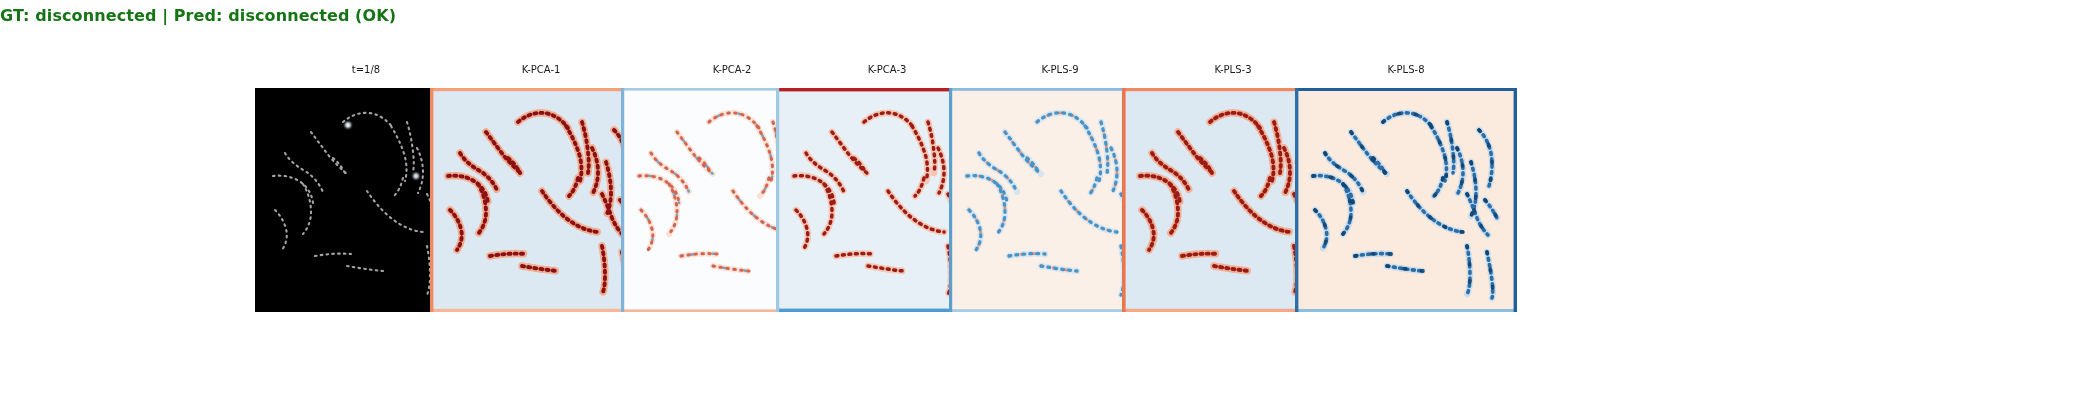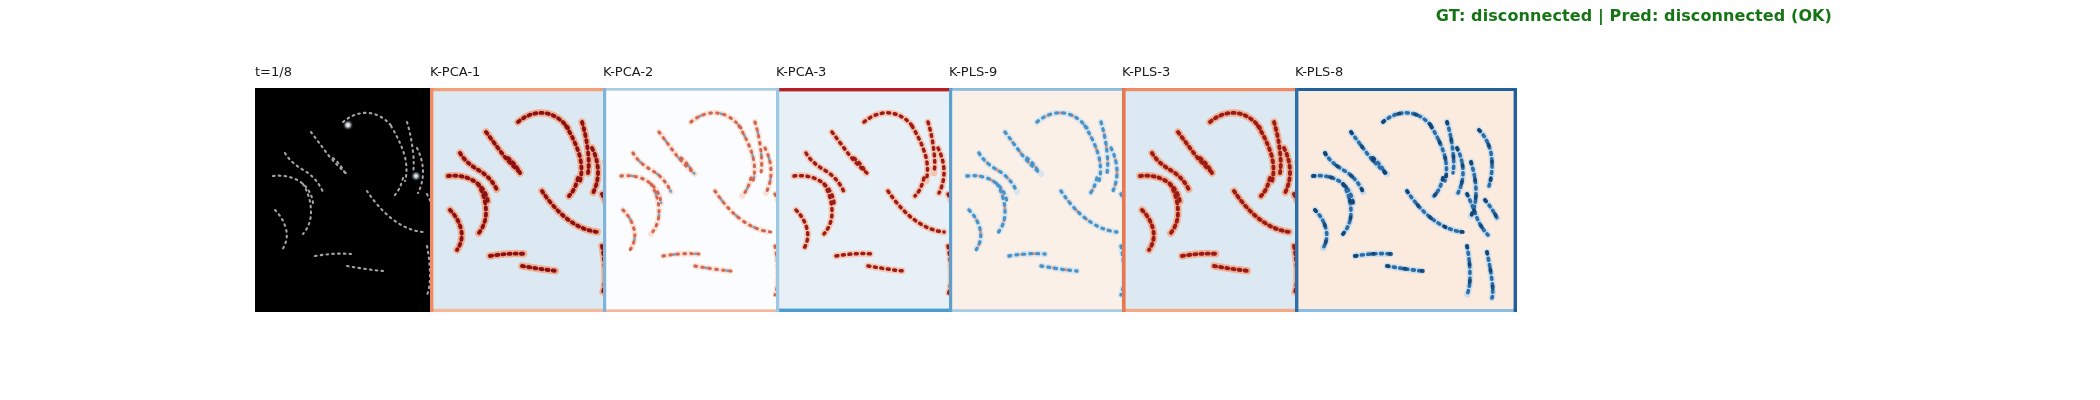--- a/index.html
+++ b/index.html
@@ -17,57 +17,58 @@
   #figure {
     position: relative;
     width: 2100px;
     height: 400px;
   }
   #suptitle {
     position: absolute;
     top: 6px;
     left: 0;
     width: 1832px;
-    text-align: right;
+    text-align: left;
     font-size: 16px;
     font-weight: bold;
     color: #157515;
     letter-spacing: 0.1px;
   }
   .panel {
     position: absolute;
     top: 88px;
     width: 222px;
     height: 224px;
     box-sizing: border-box;
   }
   .panel-title {
     position: absolute;
     top: -24px;
     left: 0;
     width: 222px;
-    font-size: 13px;
+    text-align: center;
+    font-size: 10px;
     color: #1a1a1a;
     font-weight: normal;
     white-space: nowrap;
   }
   .panel-body {
     position: absolute;
     inset: 0;
     overflow: hidden;
   }
   .panel-body svg {
     display: block;
     width: 100%;
     height: 100%;
   }
   
   .p0 { left: 255px; }
   .p1 { left: 430px; padding-left: 8px; }
-  .p2 { left: 603px; }
+  .p2 { left: 621px; }
   .p3 { left: 776px; }
   .p4 { left: 949px; }
   .p5 { left: 1122px; }
   .p6 { left: 1295px; }
 </style>
 </head>
 <body style="background: rgb(255, 255, 255);">
 
 <div id="figure">
 

